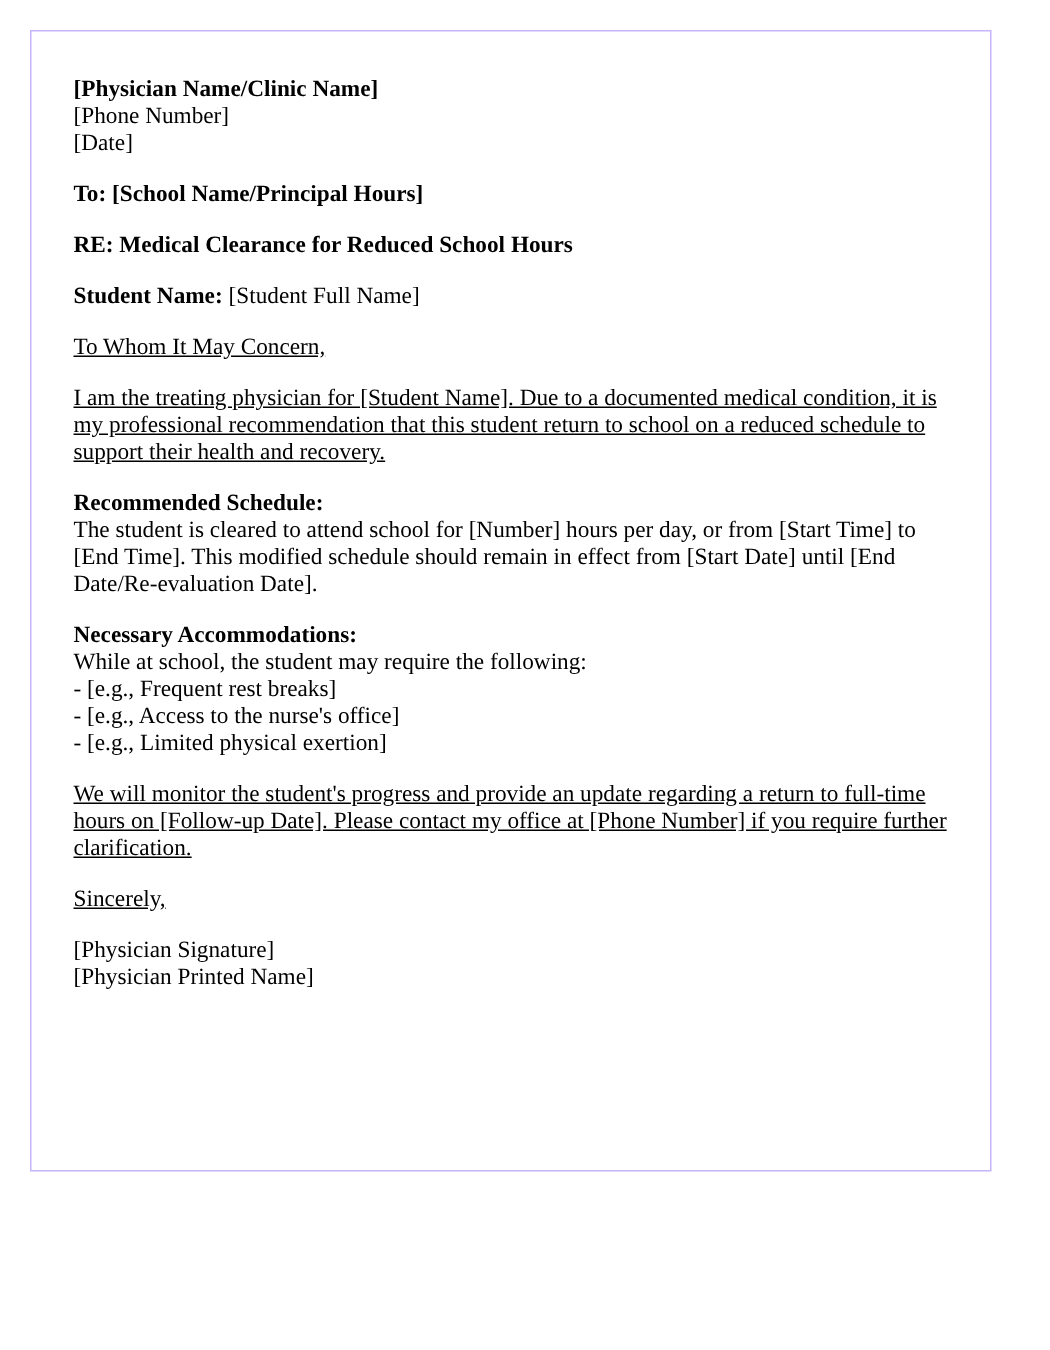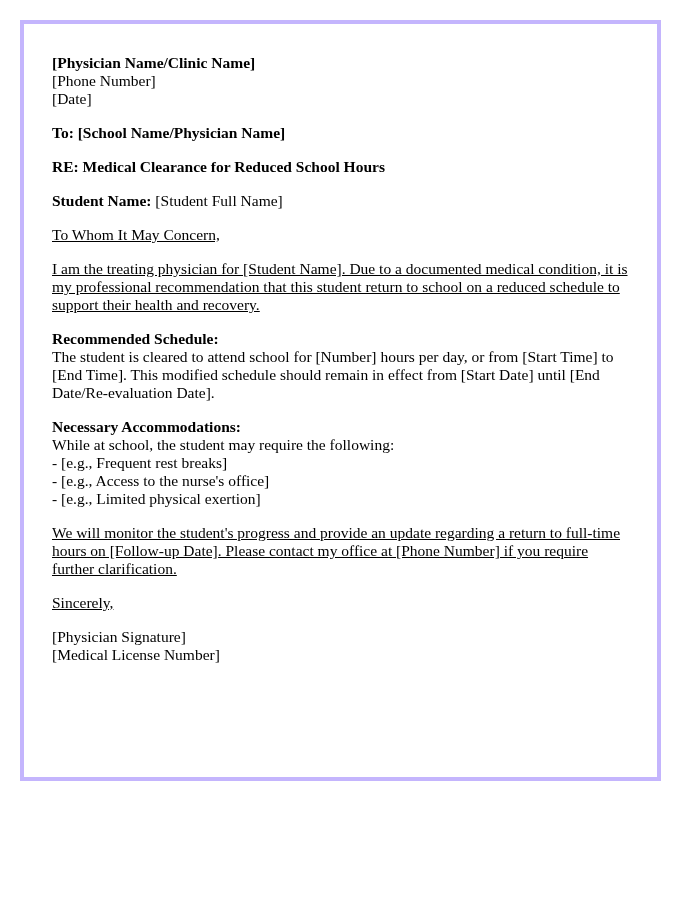--- a/index.html
+++ b/index.html
@@ -2,21 +2,21 @@
 <html><head>
 <meta charset="utf-8">
 <style>
   html, body { margin: 0; padding: 0; background: #ffffff; }
   body { width: 700px; height: 900px; position: relative; overflow: hidden; }
   .letter {
     position: absolute;
     left: 20px; top: 20px;
     width: 641px; height: 761px;
     box-sizing: border-box;
-    border: 4px solid #c4b5fd;
+    border: 1px solid #c4b5fd;
     padding: 30px 28px 20px 28px;
     font-family: "Liberation Serif", "DejaVu Serif", serif;
     font-size: 15.5px;
     line-height: 18px;
     color: #000000;
   }
   .block { margin: 0 0 16px 0; }
   .line { display: block; }
   .b { font-weight: bold; }
   p { margin: 0 0 16px 0; text-decoration: underline; }
@@ -26,21 +26,21 @@
 
 <div class="letter">
 
   <div class="block">
     <span class="line b">[Physician Name/Clinic Name]</span>
     <span class="line">[Phone Number]</span>
     <span class="line">[Date]</span>
   </div>
 
   <div class="block">
-    <span class="line b">To: [School Name/Physician Name]</span>
+    <span class="line b">To: [School Name/Principal Hours]</span>
   </div>
 
   <div class="block">
     <span class="line b">RE: Medical Clearance for Reduced School Hours</span>
   </div>
 
   <div class="block">
     <span class="line"><span class="b">Student Name:</span><span> [Student Full Name]</span></span>
   </div>
 
@@ -60,16 +60,16 @@
     <span class="line">- [e.g., Access to the nurse's office]</span>
     <span class="line">- [e.g., Limited physical exertion]</span>
   </div>
 
   <p>We will monitor the student's progress and provide an update regarding a return to full-time hours on [Follow-up Date]. Please contact my office at [Phone Number] if you require further clarification.</p>
 
   <p>Sincerely,</p>
 
   <div class="block">
     <span class="line">[Physician Signature]</span>
-    <span class="line">[Medical License Number]</span>
+    <span class="line">[Physician Printed Name]</span>
   </div>
 
 </div>
 
 </body></html>

